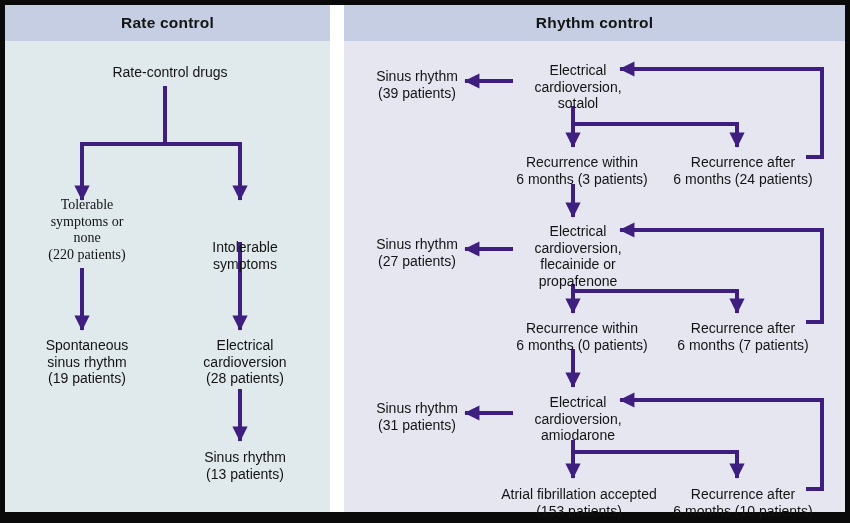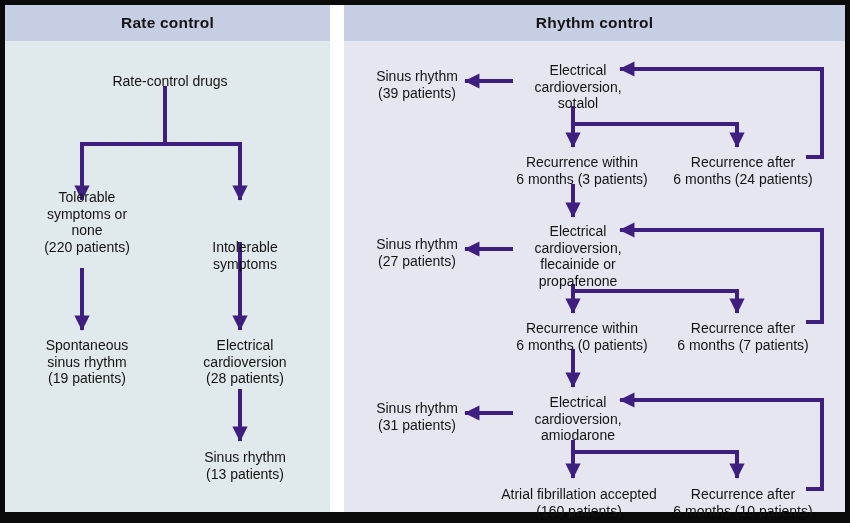--- a/index.html
+++ b/index.html
@@ -105,22 +105,22 @@
       <path class="flow" d="M737,289 V313" marker-end="url(#ah)"></path>
       <path class="flow" d="M573,349 V387" marker-end="url(#ah)"></path>
 
       <path class="flow" d="M513,413 H465" marker-end="url(#ah)"></path>
       <path class="flow" d="M806,489 H822 V400 H620" marker-end="url(#ah)"></path>
       <path class="flow" d="M573,440 V478" marker-end="url(#ah)"></path>
       <path class="flow" d="M571,452 H739"></path>
       <path class="flow" d="M737,450 V478" marker-end="url(#ah)"></path>
     </svg>
 
-    <div class="label" style="left:75px; top:68px; width:180px;">Rate-control drugs</div>
-    <div class="label" style="left:7px; top:184px; width:150px;">Tolerable
+    <div class="label" style="left:75px; top:59px; width:180px;">Rate-control drugs</div>
+    <div class="label" style="left:7px; top:192px; width:150px;font-family:Liberation Serif, serif;">Tolerable
 symptoms or
 none
 (220 patients)</div>
     <div class="label" style="left:0px; top:332px; width:164px;">Spontaneous
 sinus rhythm
 (19 patients)</div>
     <div class="label" style="left:165px; top:200px; width:150px;margin-top:34px;">Intolerable
 symptoms</div>
     <div class="label" style="left:165px; top:332px; width:150px;">Electrical
 cardioversion
@@ -148,18 +148,18 @@
 6 months (0 patients)</div>
     <div class="label" style="left:641px; top:315px; width:194px;">Recurrence after
 6 months (7 patients)</div>
 
     <div class="label" style="left:498px; top:389px; width:150px;">Electrical
 cardioversion,
 amiodarone</div>
     <div class="label" style="left:342px; top:395px; width:140px;">Sinus rhythm
 (31 patients)</div>
     <div class="label" style="left:471px; top:481px; width:206px;">Atrial fibrillation accepted
-(160 patients)</div>
+(153 patients)</div>
     <div class="label" style="left:641px; top:481px; width:194px;">Recurrence after
 6 months (10 patients)</div>
 
   </div>
 </div>
 
 </body></html>

